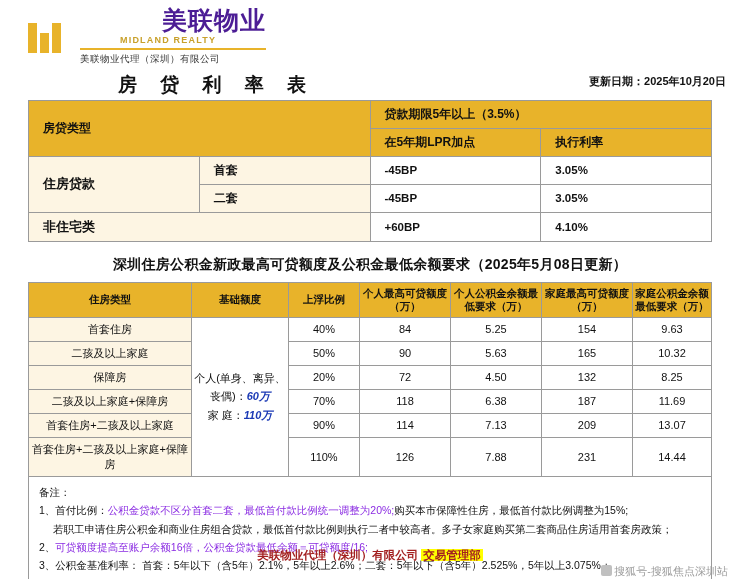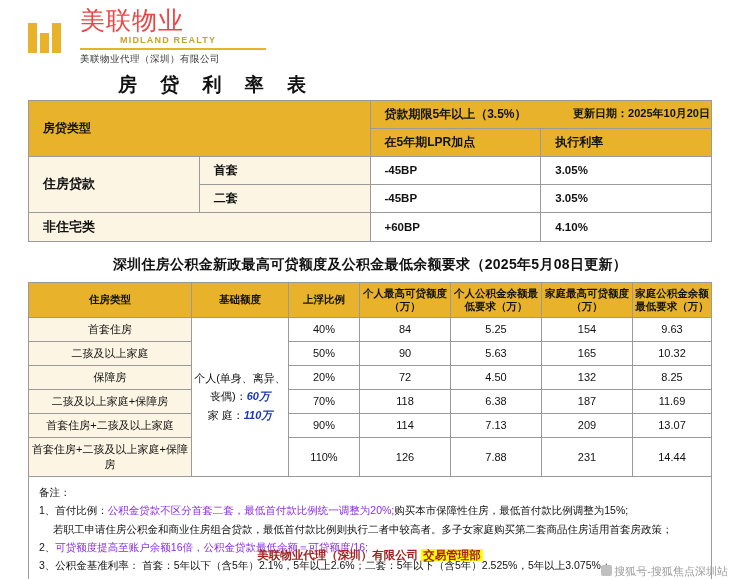--- a/index.html
+++ b/index.html
@@ -17,34 +17,34 @@
   .logo-row{display:flex;align-items:center;padding:8px 0 4px 28px;}
   .logo-mark{
     width:44px;height:34px;position:relative;margin-right:8px;
     display:flex;align-items:flex-end;
   }
   .logo-mark .bar{width:9px;background:#e8b32a;margin-right:3px;}
   .logo-mark .b1{height:30px;}
   .logo-mark .b2{height:20px;}
   .logo-mark .b3{height:30px;}
   .logo-text-wrap{line-height:1;}
-  .logo-cn{font-size:25px;font-weight:normal;letter-spacing:1px;color:#ef4444;}
+  .logo-cn{font-size:25px;font-weight:bold;letter-spacing:1px;color:#4c1d95;text-align:right;}
   .logo-en{font-size:9px;color:#c8a02a;letter-spacing:1.2px;margin-top:3px;font-weight:bold;padding-left:40px;}
   .logo-sub{font-size:9.5px;color:#333;margin-top:4px;letter-spacing:.5px;}
   .logo-rule{height:2px;background:#e8b32a;width:186px;margin-top:3px;}
 
   
   .title-row{position:relative;height:30px;margin-top:2px;}
   .doc-title{
     position:absolute;left:118px;top:2px;
     font-size:19px;font-weight:bold;letter-spacing:9px;
   }
   .update-date{
-    position:absolute;right:30px;top:4px;
-    font-size:11px;font-weight:bold;color:#111;margin-top:32px;
+    position:absolute;right:14px;top:4px;
+    font-size:11px;font-weight:bold;color:#111;
   }
 
   
   table{border-collapse:collapse;}
   .tbl{width:684px;margin:0 auto;table-layout:fixed;}
   .tbl th,.tbl td{
     border:1px solid #9a9a9a;
     text-align:left;
     font-size:11.5px;
     padding:5px 14px;

